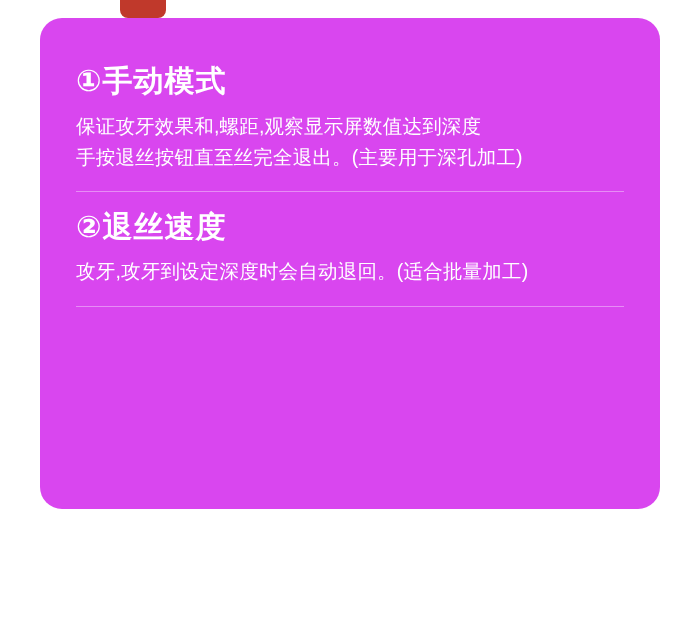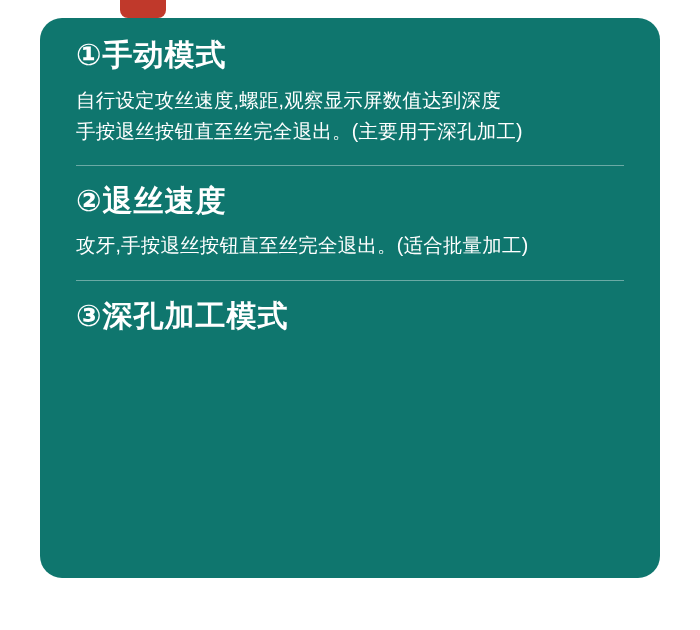--- a/index.html
+++ b/index.html
@@ -27,25 +27,25 @@
     width: 46px;
     height: 40px;
     background: #c0392b;
     border-radius: 8px;
   }
   .card {
     position: absolute;
     left: 40px;
     top: 18px;
     width: 620px;
-    height: 560px;
-    background: #0f766e;
+    height: 491px;
+    background: #d946ef;
     border-radius: 22px;
     box-sizing: border-box;
-    padding: 20px 36px 20px 36px;
+    padding: 46px 36px 20px 36px;
     color: #ffffff;
   }
   .section {
     padding-bottom: 6px;
   }
   .section + .section {
     border-top: 1px solid rgba(255,255,255,0.38);
     padding-top: 18px;
     margin-top: 12px;
   }
@@ -78,34 +78,31 @@
 
   <div class="top-accent"></div>
 
   <div class="card">
 
     <div class="section">
       <h2 class="sec-title">
         <span class="sec-num">①</span><span>手动模式</span>
       </h2>
       <p class="sec-body">
-        <span class="line">自行设定攻丝速度,螺距,观察显示屏数值达到深度</span>
+        <span class="line">保证攻牙效果和,螺距,观察显示屏数值达到深度</span>
         <span class="line">手按退丝按钮直至丝完全退出。(主要用于深孔加工)</span>
       </p>
     </div>
 
     <div class="section">
       <h2 class="sec-title">
         <span class="sec-num">②</span><span>退丝速度</span>
       </h2>
       <p class="sec-body">
-        <span class="line">攻牙,手按退丝按钮直至丝完全退出。(适合批量加工)</span>
+        <span class="line">攻牙,攻牙到设定深度时会自动退回。(适合批量加工)</span>
       </p>
     </div>
 
     <div class="section">
-      <h2 class="sec-title">
-        <span class="sec-num">③</span><span>深孔加工模式</span>
-      </h2>
     </div>
 
   </div>
 </div>
 
 </body></html>

